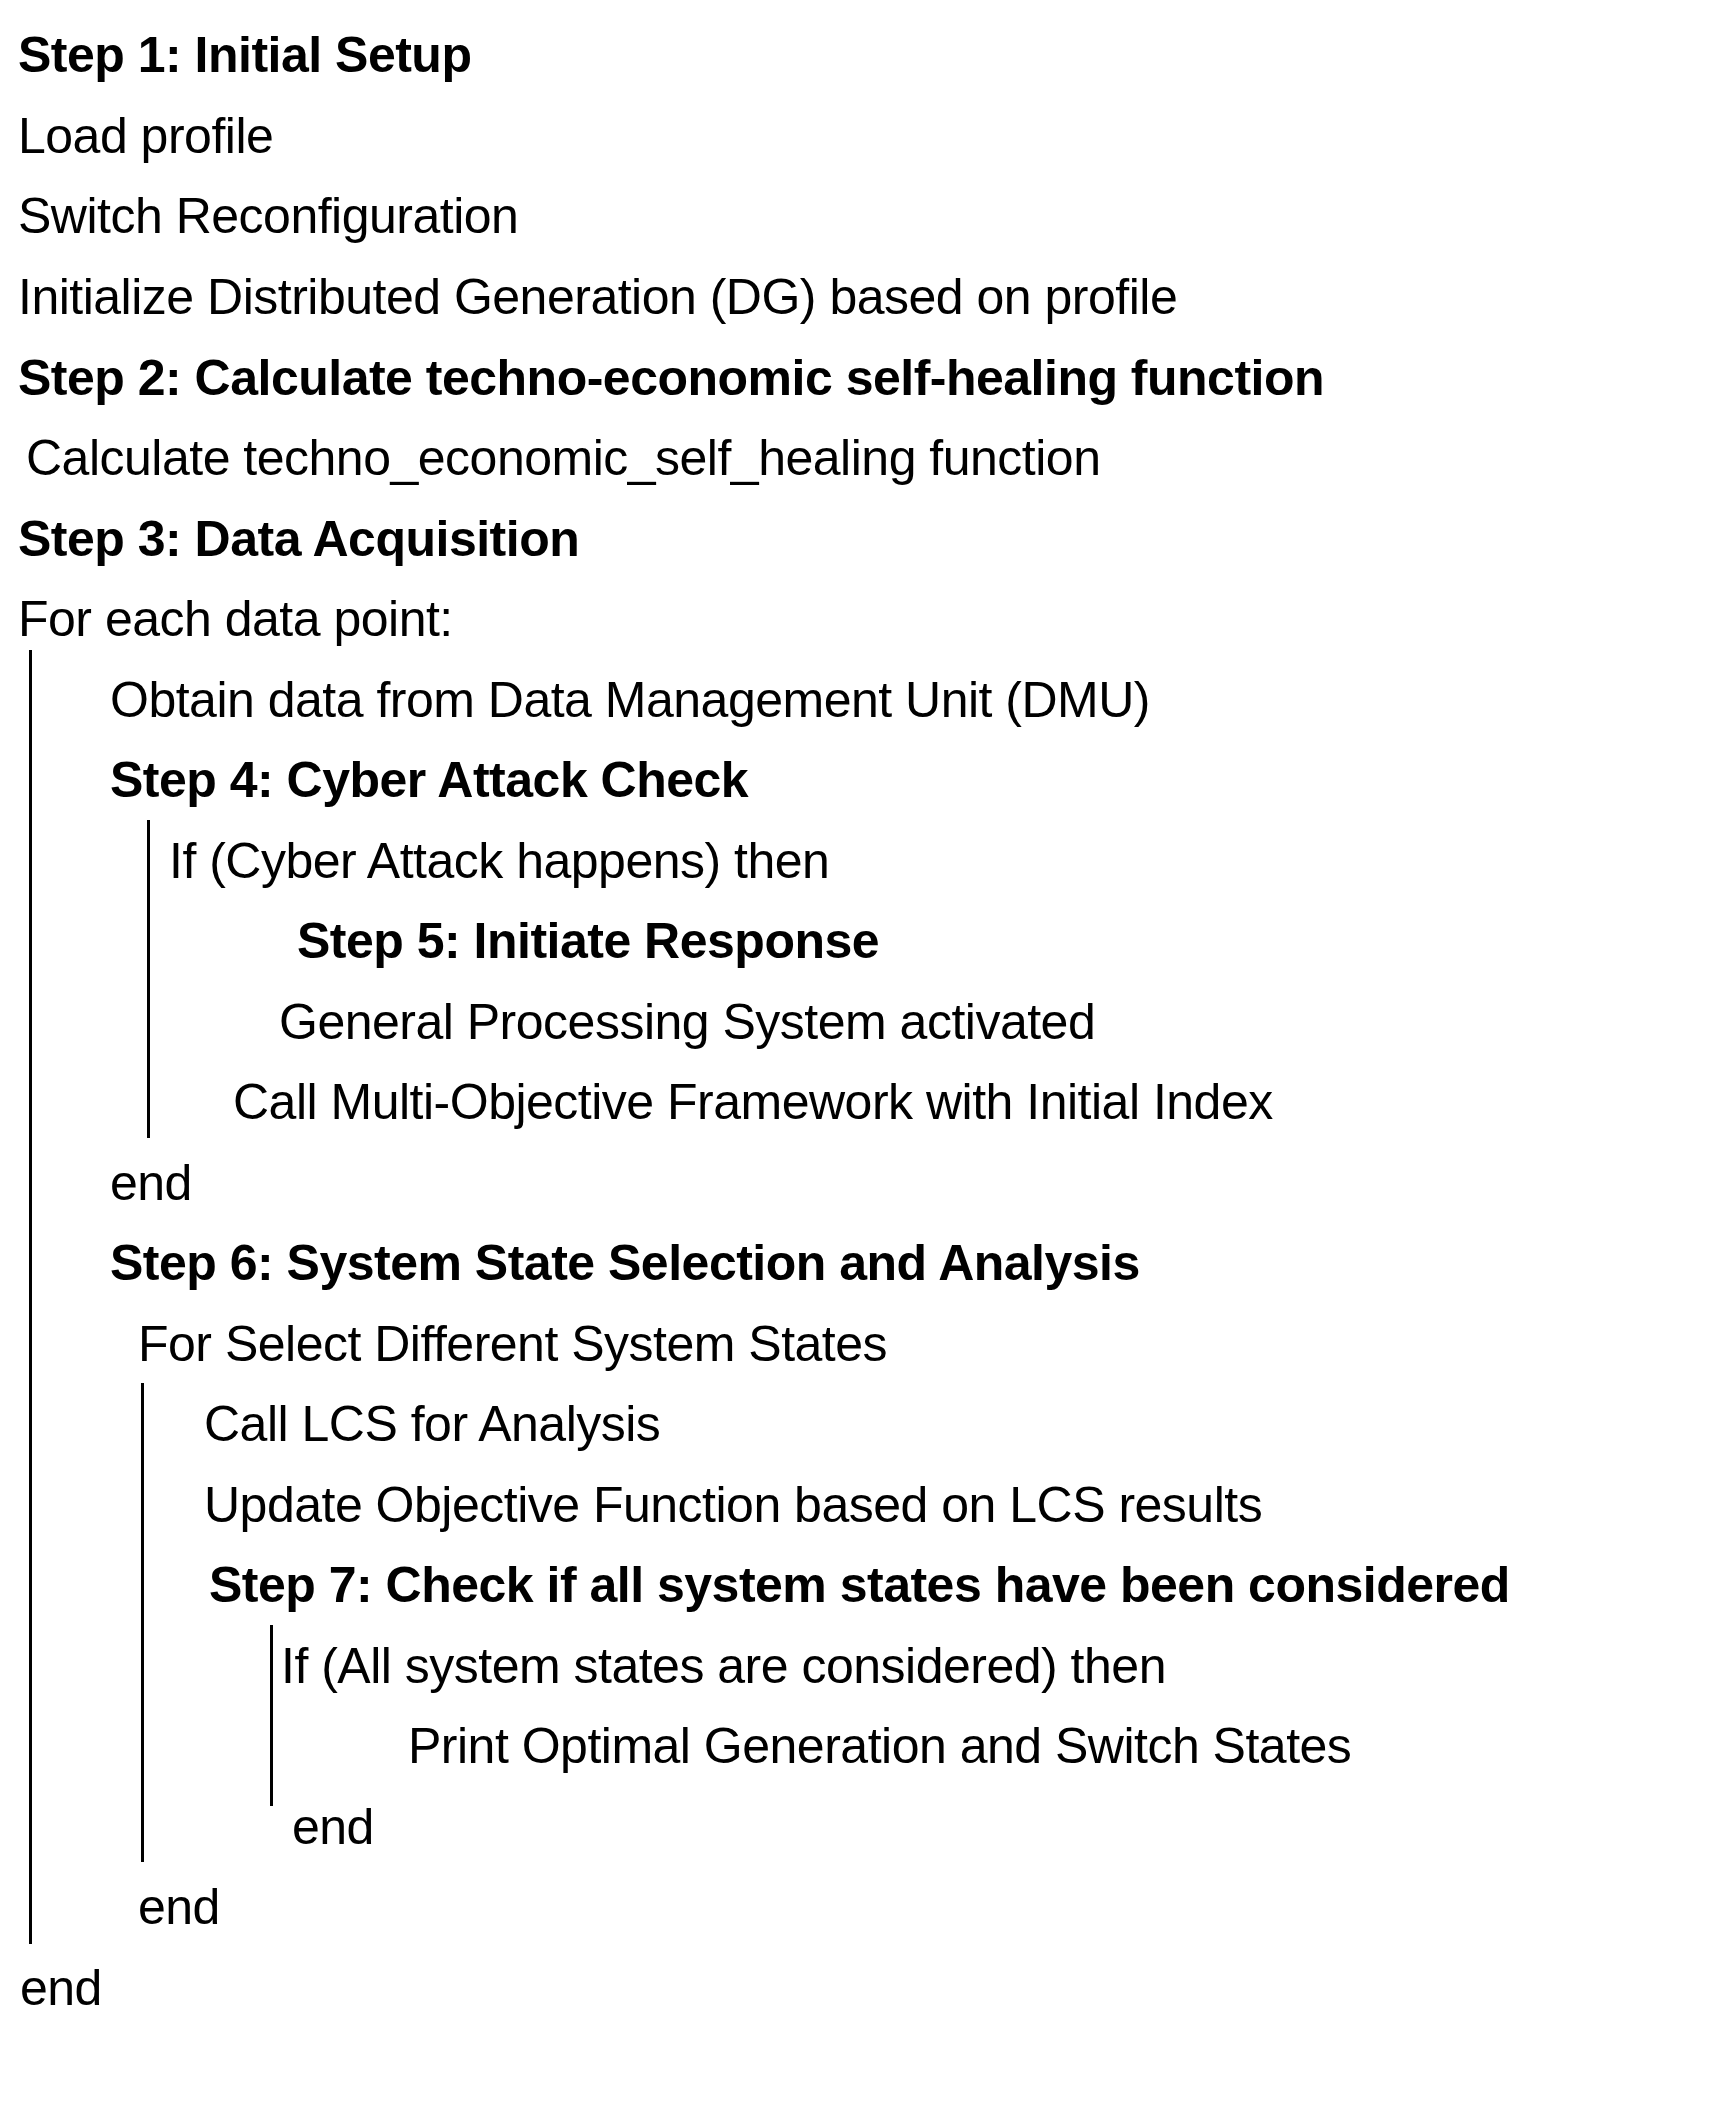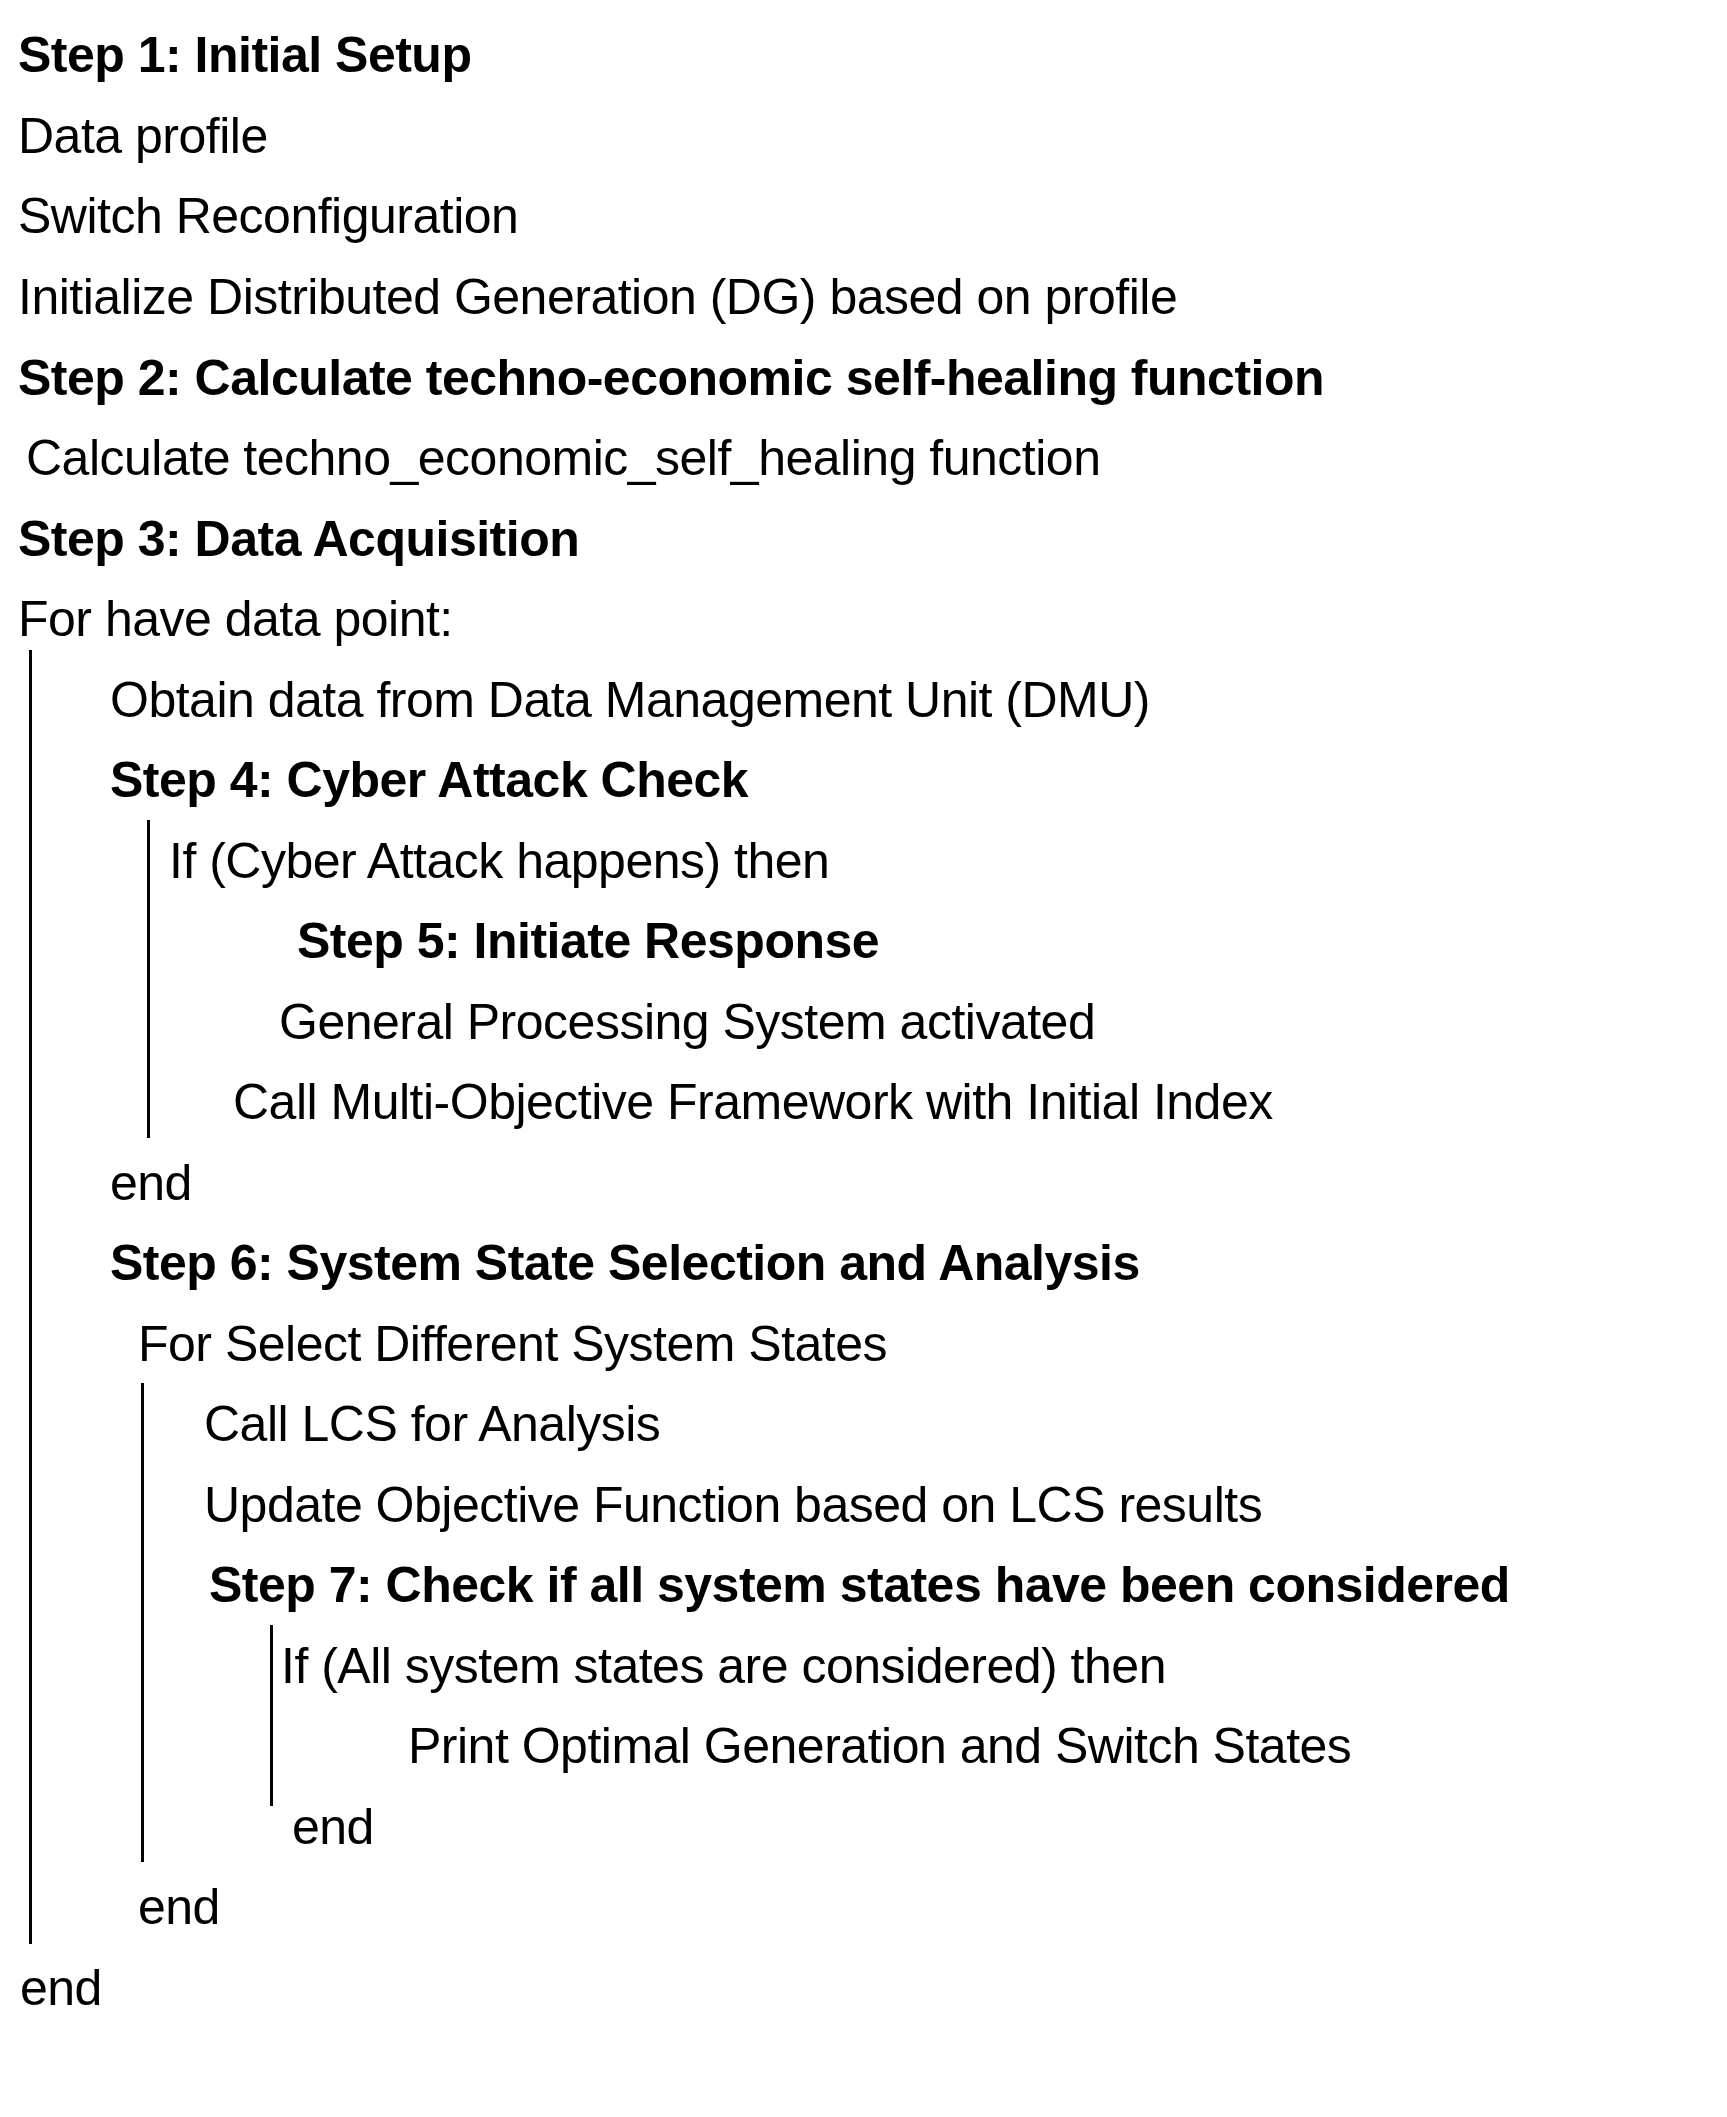--- a/index.html
+++ b/index.html
@@ -36,27 +36,27 @@
   .bottom-divider {
     position: absolute;
   }
 </style>
 </head>
 <body>
 
 <div id="figure">
   <div id="lines-layer">
       <div class="code-line bold" style="left: 18px; top: 14.5px;">Step 1: Initial Setup</div>
-      <div class="code-line" style="left: 18px; top: 95px;">Data profile</div>
+      <div class="code-line" style="left: 18px; top: 95px;">Load profile</div>
       <div class="code-line" style="left: 18px; top: 175px;">Switch Reconfiguration</div>
       <div class="code-line" style="left: 18px; top: 256px;">Initialize Distributed Generation (DG) based on profile</div>
       <div class="code-line bold" style="left: 18px; top: 337px;">Step 2: Calculate techno-economic self-healing function</div>
       <div class="code-line" style="left: 18px; top: 417px; margin-left: 8px;">Calculate techno_economic_self_healing function</div>
       <div class="code-line bold" style="left: 18px; top: 498px;">Step 3: Data Acquisition</div>
-      <div class="code-line" style="left: 18px; top: 578px;">For have data point:</div>
+      <div class="code-line" style="left: 18px; top: 578px;">For each data point:</div>
       <div class="code-line" style="left: 110px; top: 659px;">Obtain data from Data Management Unit (DMU)</div>
       <div class="code-line bold" style="left: 110px; top: 739px;">Step 4: Cyber Attack Check</div>
       <div class="code-line" style="left: 169px; top: 820px;">If (Cyber Attack happens) then</div>
       <div class="code-line bold" style="left: 297px; top: 900px;">Step 5: Initiate Response</div>
       <div class="code-line" style="left: 279px; top: 981px;">General Processing System activated</div>
       <div class="code-line" style="left: 233px; top: 1061px;">Call Multi-Objective Framework with Initial Index</div>
       <div class="code-line" style="left: 110px; top: 1142px;">end</div>
       <div class="code-line bold" style="left: 110px; top: 1222px;">Step 6: System State Selection and Analysis</div>
       <div class="code-line" style="left: 138px; top: 1303px;">For Select Different System States</div>
       <div class="code-line" style="left: 204px; top: 1383px;">Call LCS for Analysis</div>

